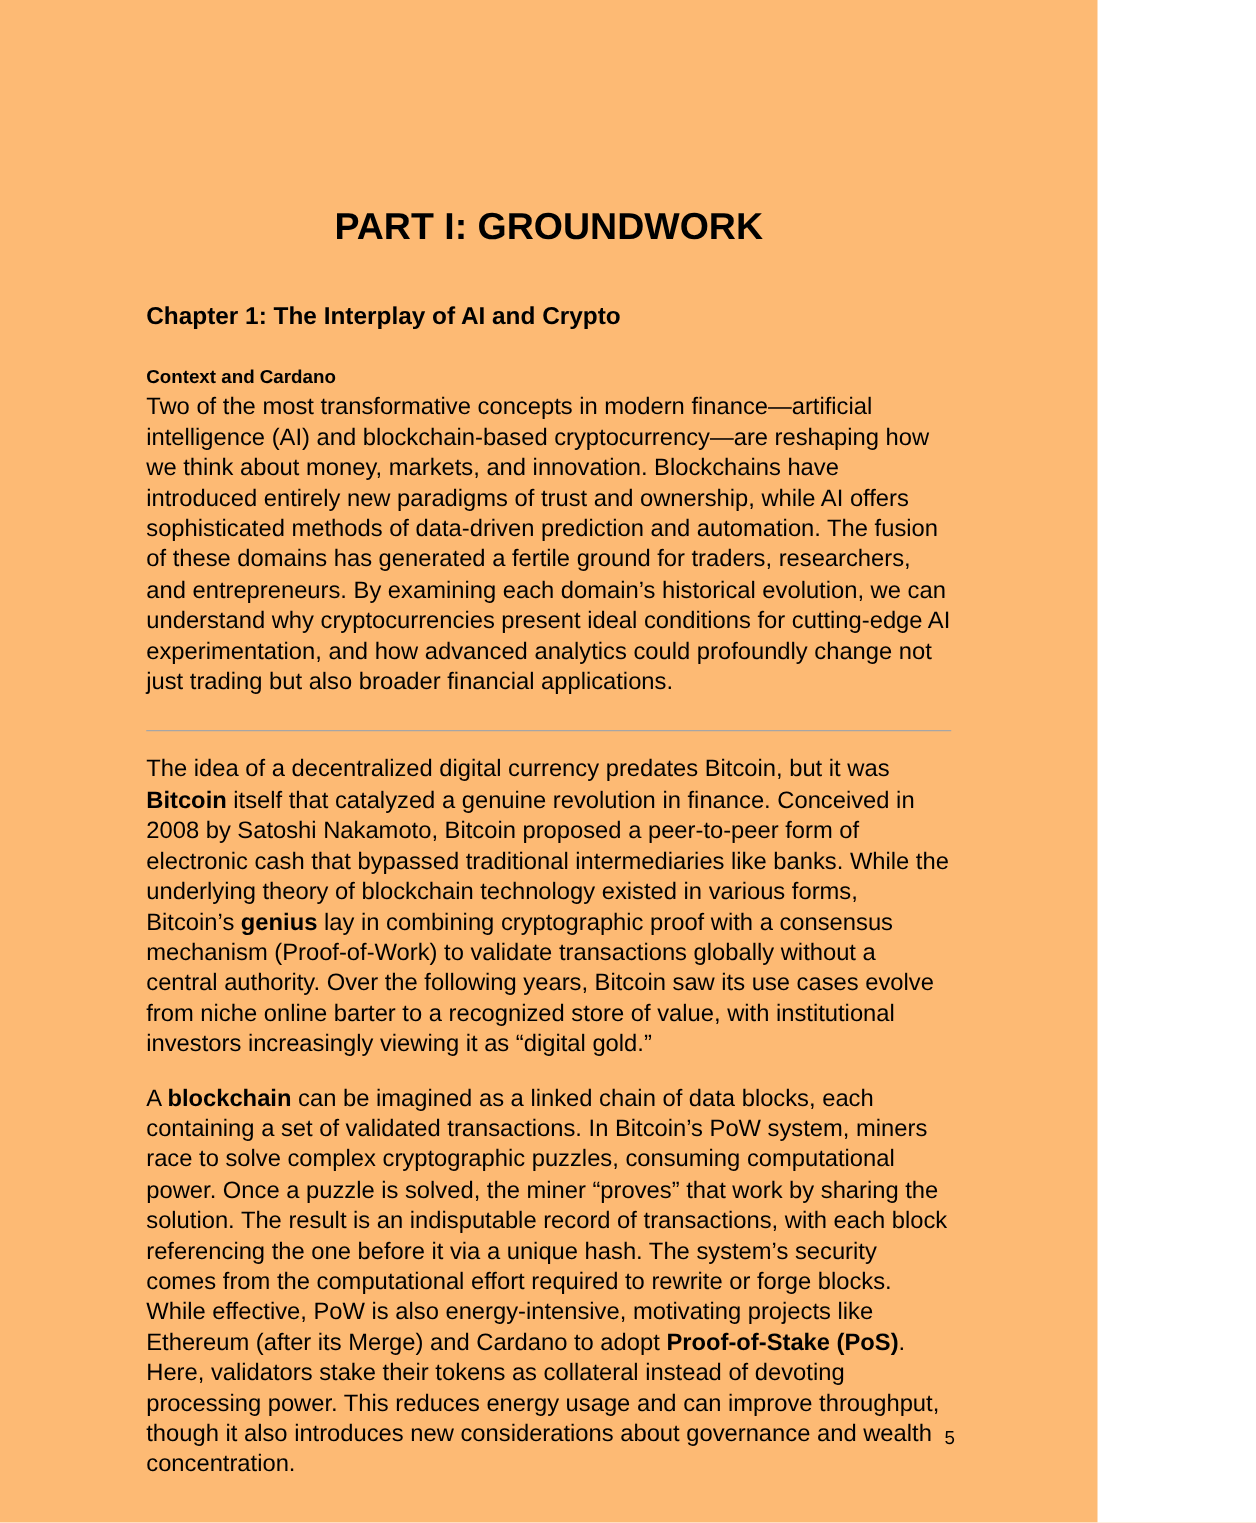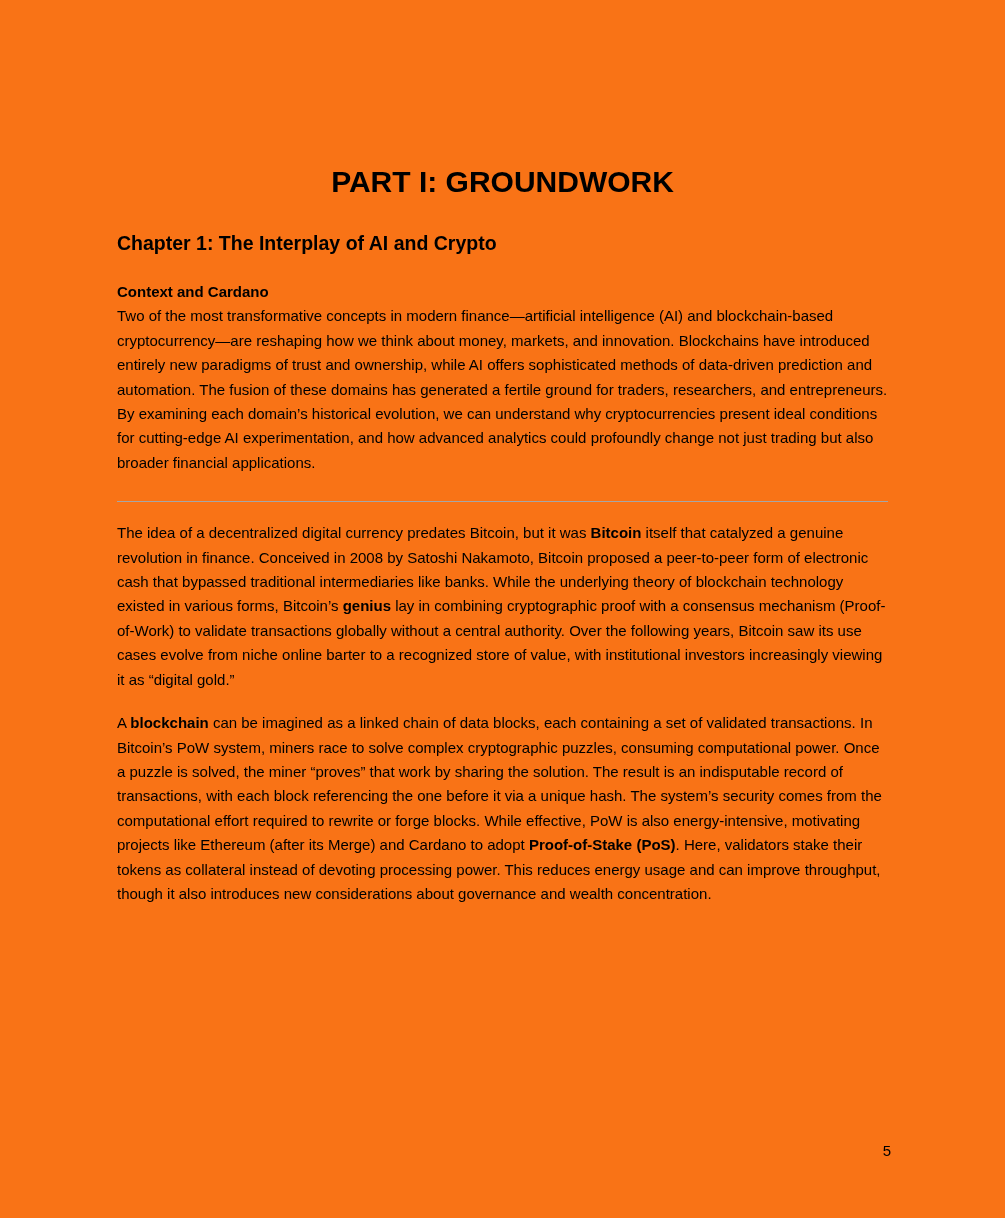--- a/index.html
+++ b/index.html
@@ -1,47 +1,47 @@
 <!DOCTYPE html>
 <html><head>
 <meta charset="utf-8">
 <style>
   * { margin: 0; padding: 0; box-sizing: border-box; }
   html, body { background: #ffffff; }
   .page {
     position: relative;
-    width: 1005px;
+    width: 878px;
     height: 1218px;
-    background: #f97316;
+    background: #fdba74;
     font-family: "Liberation Sans", "DejaVu Sans", sans-serif;
     color: #000000;
     overflow: hidden;
   }
   .content { padding: 0 117px; }
   .part-title {
     margin-top: 163px;
     font-size: 30px;
     line-height: 37px;
     font-weight: 700;
     text-align: center;
   }
   .chapter-title {
-    margin-top: 31px;
+    margin-top: 41px;
     font-size: 19.5px;
     line-height: 24px;
     font-weight: 700;
   }
   .subheading {
     margin-top: 25px;
     font-size: 15px;
     line-height: 24.4px;
     font-weight: 700;
   }
   .body-text {
-    font-size: 15px;
+    font-size: 19px;
     line-height: 24.4px;
     font-weight: 400;
   }
   .divider {
     border: none;
     border-top: 1px solid #a6a6a6;
     margin-top: 26px;
     width: 100%;
   }
   .section-heading {

